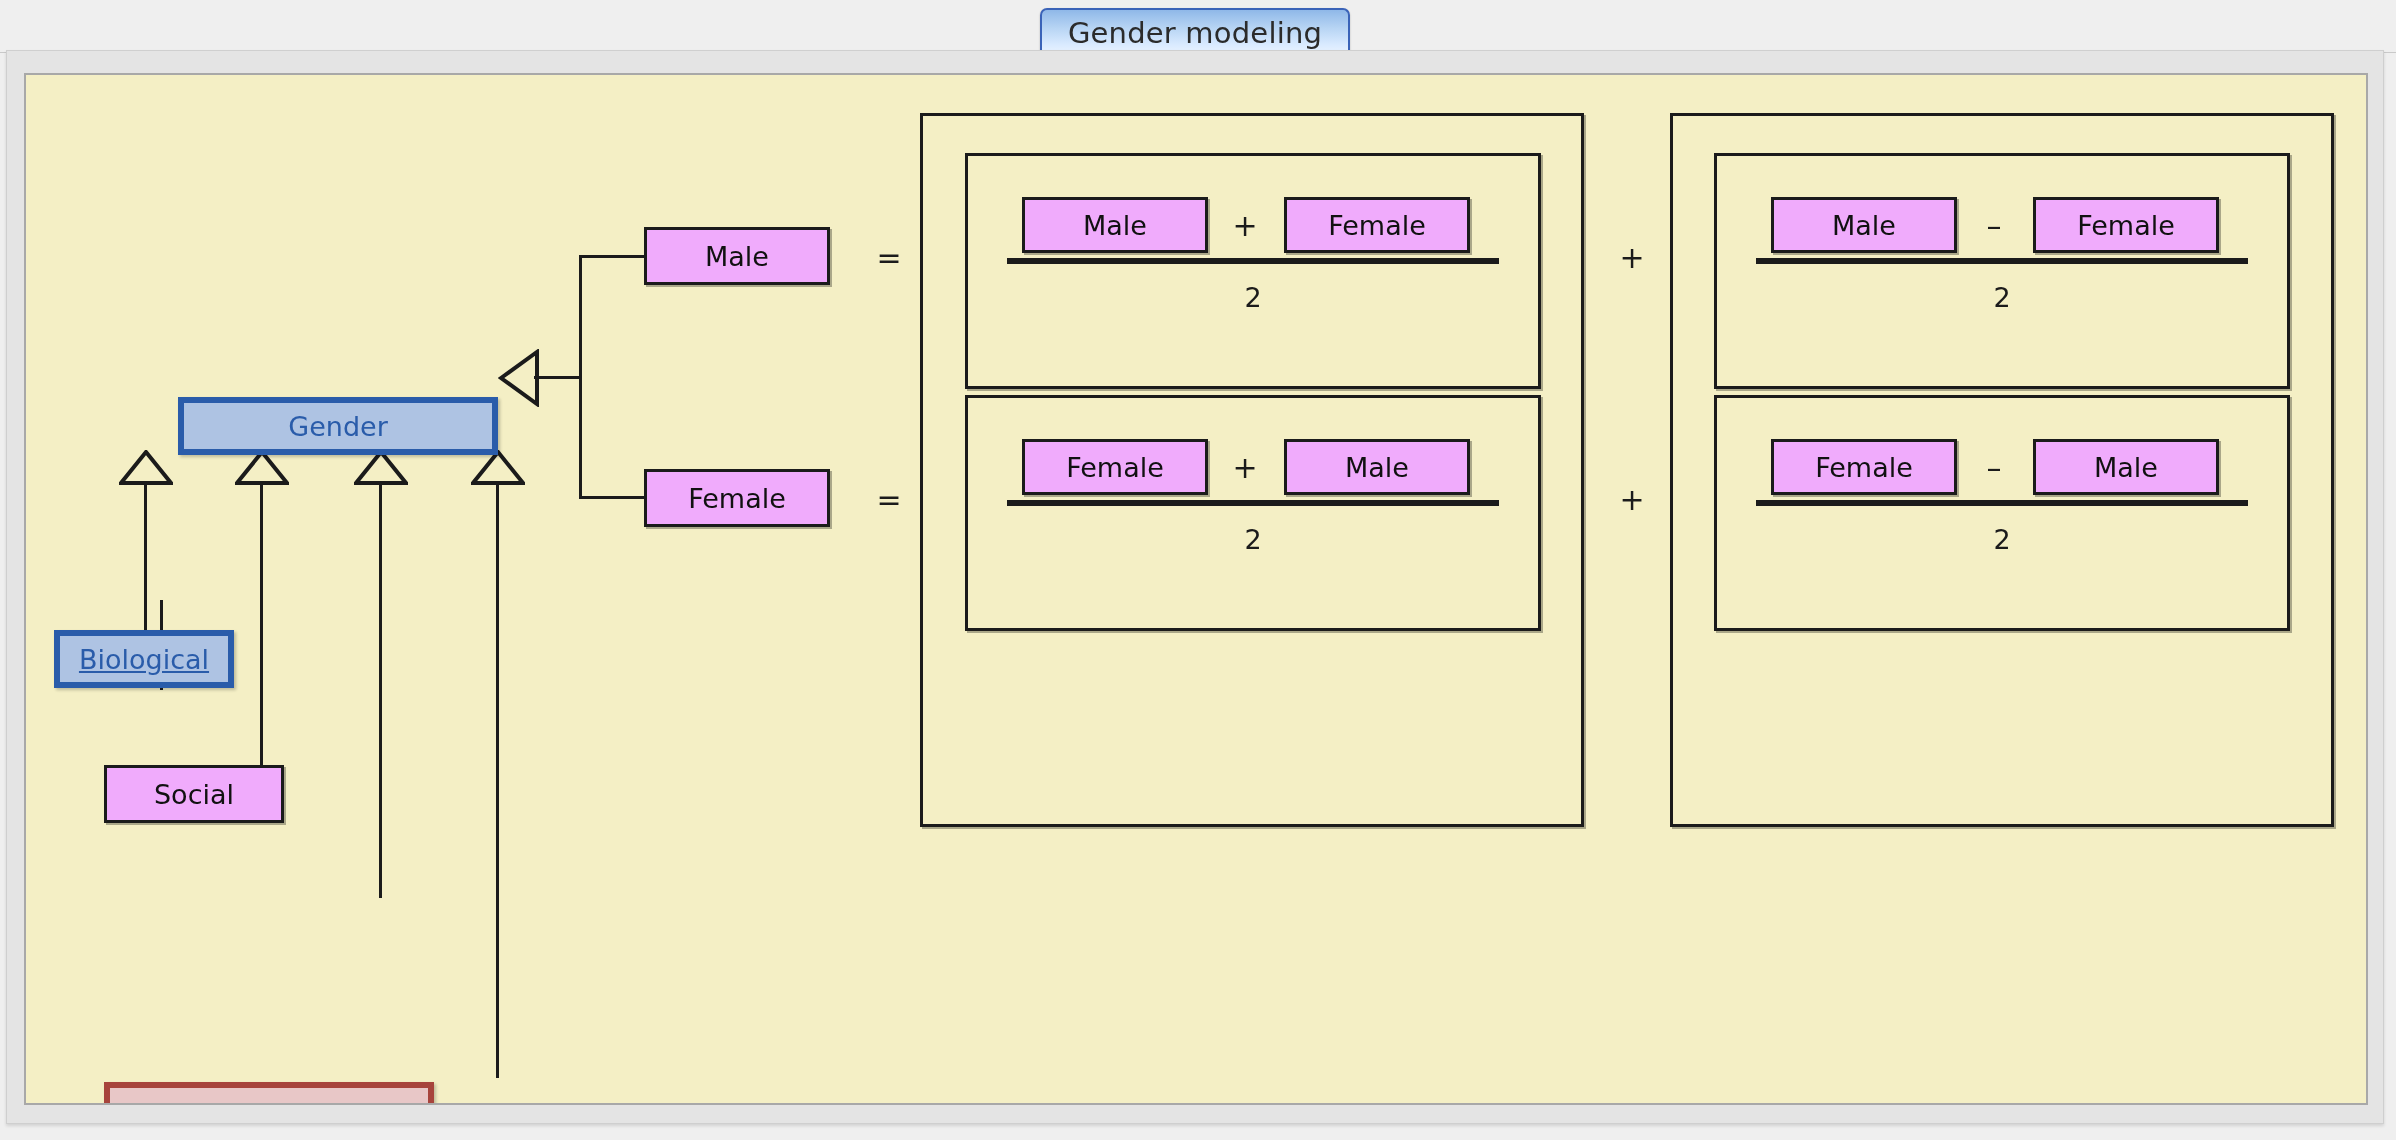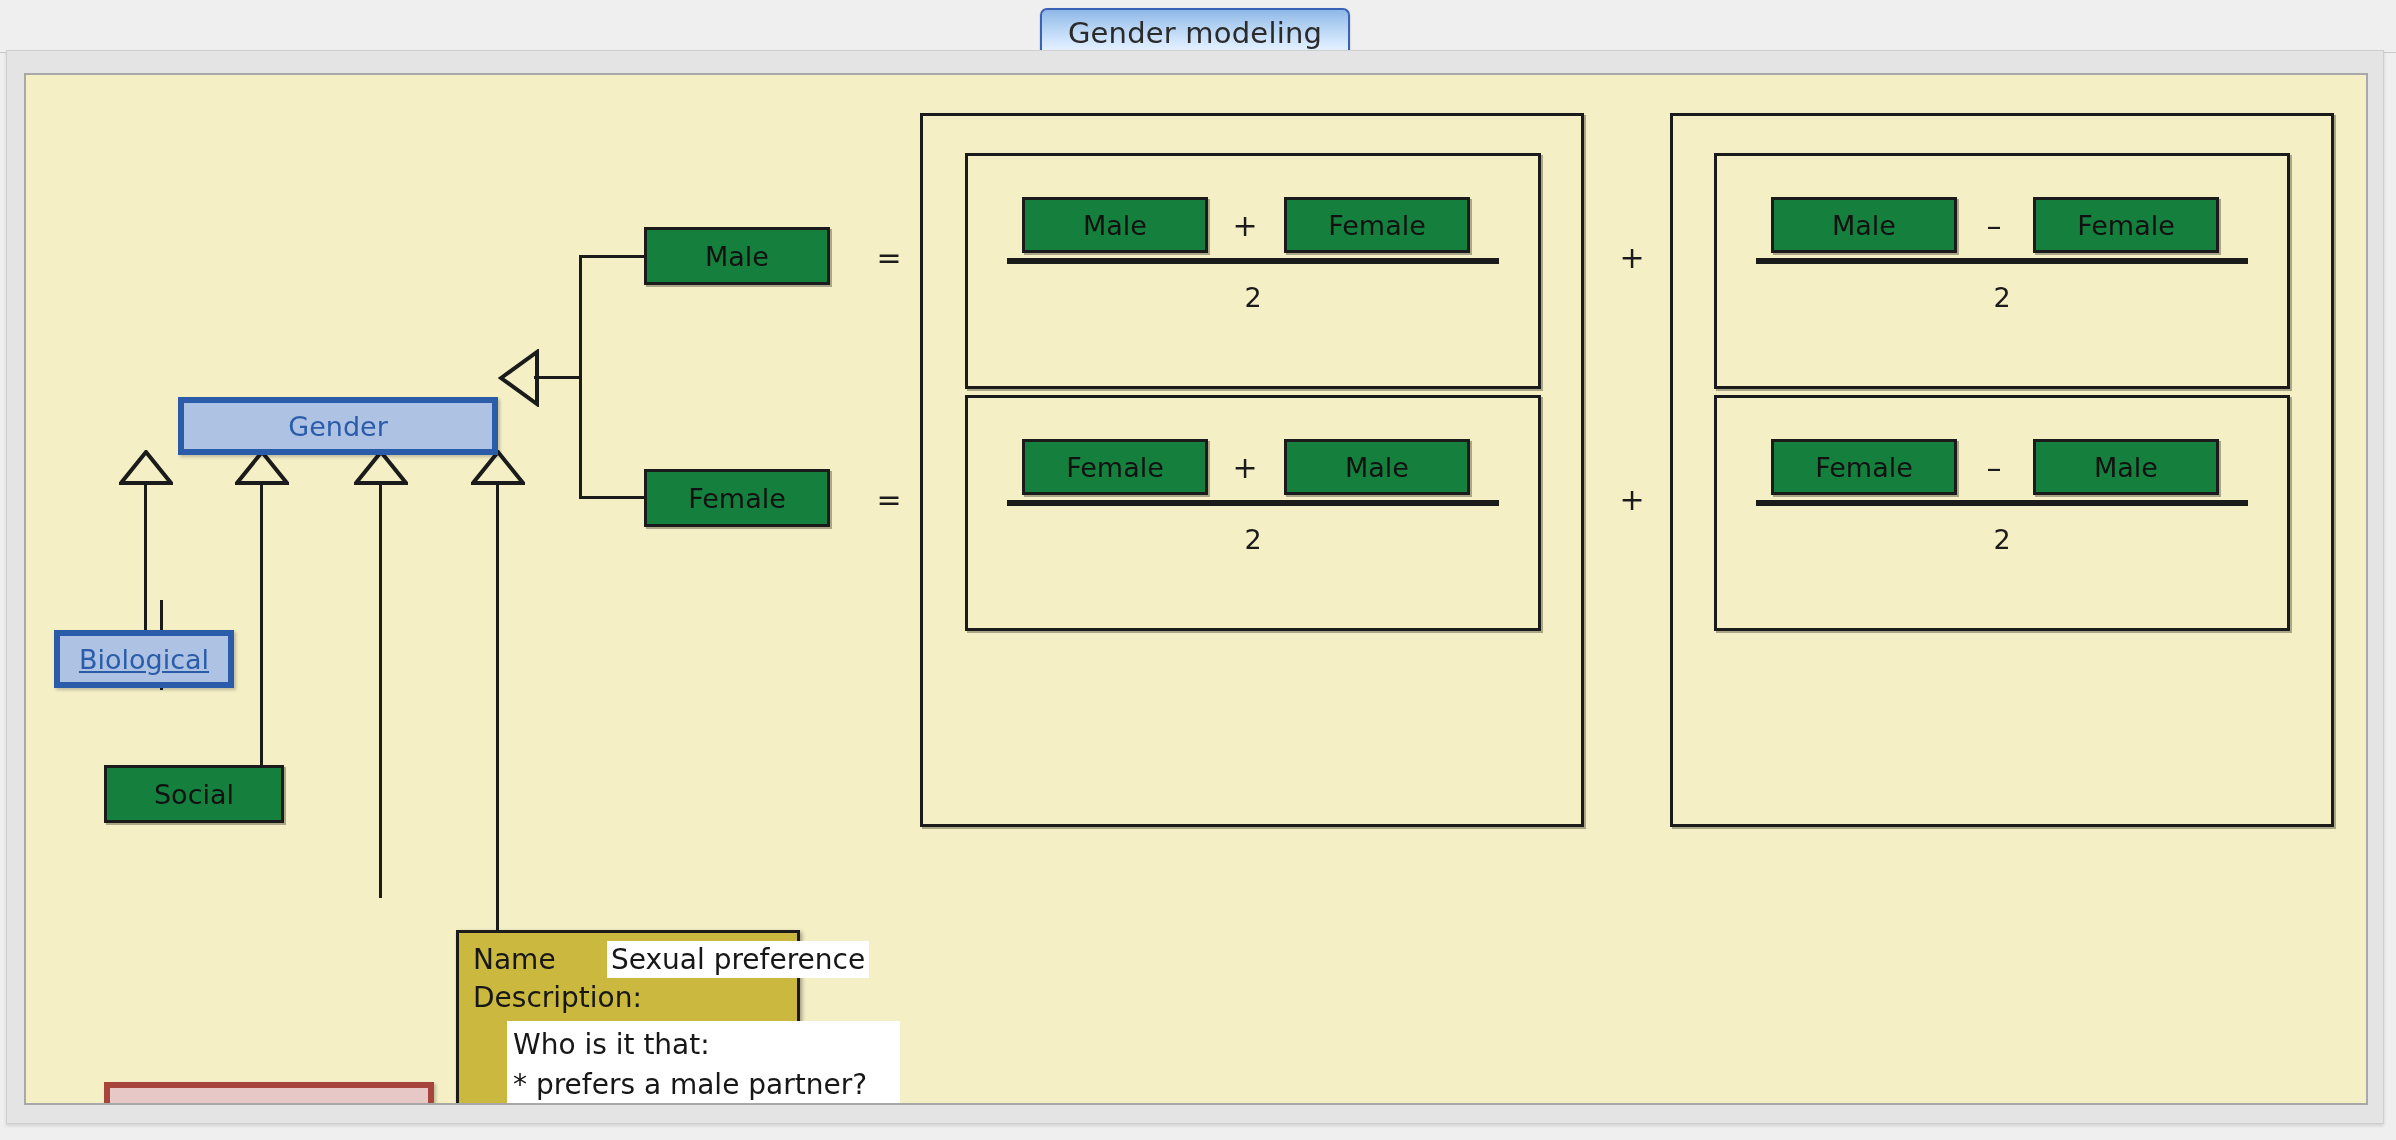--- a/index.html
+++ b/index.html
@@ -72,21 +72,21 @@
   
   .node {
     position: absolute;
     box-sizing: border-box;
     display: flex; align-items: center; justify-content: center;
     font-size: 27px;
     color: #111;
     white-space: nowrap;
   }
   .node-plain {
-    background: #15803d;
+    background: #f0abfc;
     border: 3px solid #1b1b1b;
     box-shadow: 2px 2px 0 rgba(0,0,0,0.30);
   }
   .node-sel-blue {
     background: #aec3e3;
     border: 6px solid #2a5caa;
     color: #2a5caa;
     box-shadow: 2px 2px 3px rgba(0,0,0,0.22);
   }
   .node-sel-red {
@@ -302,25 +302,17 @@
           <span>–</span>
         </div>
         <div class="node node-plain" style="left:2007px; top:364px; width:186px; height:56px;">
           <span>Male</span>
         </div>
         <div class="fbar" style="left:1730px; top:425px; width:492px;"></div>
         <div class="denom" style="left:1947px; top:448px; width:58px; height:32px;">
           <span>2</span>
         </div>
 
-        <div class="tooltip" style="left:430px; top:855px; width:344px; height:185px;">
-          <span class="tt-row" style="left:14px; top:10px;">Name</span>
-          <span class="tt-value" style="left:148px; top:8px;">Sexual preference</span>
-          <span class="tt-row" style="left:14px; top:48px;">Description:</span>
-          <span class="tt-desc" style="left:48px; top:88px;">Who is it that:
-* prefers a male partner?
-* prefers a female partner?</span>
-        </div>
 
       </div>
     </div>
   </div>
 </div>
 
 </body></html>

